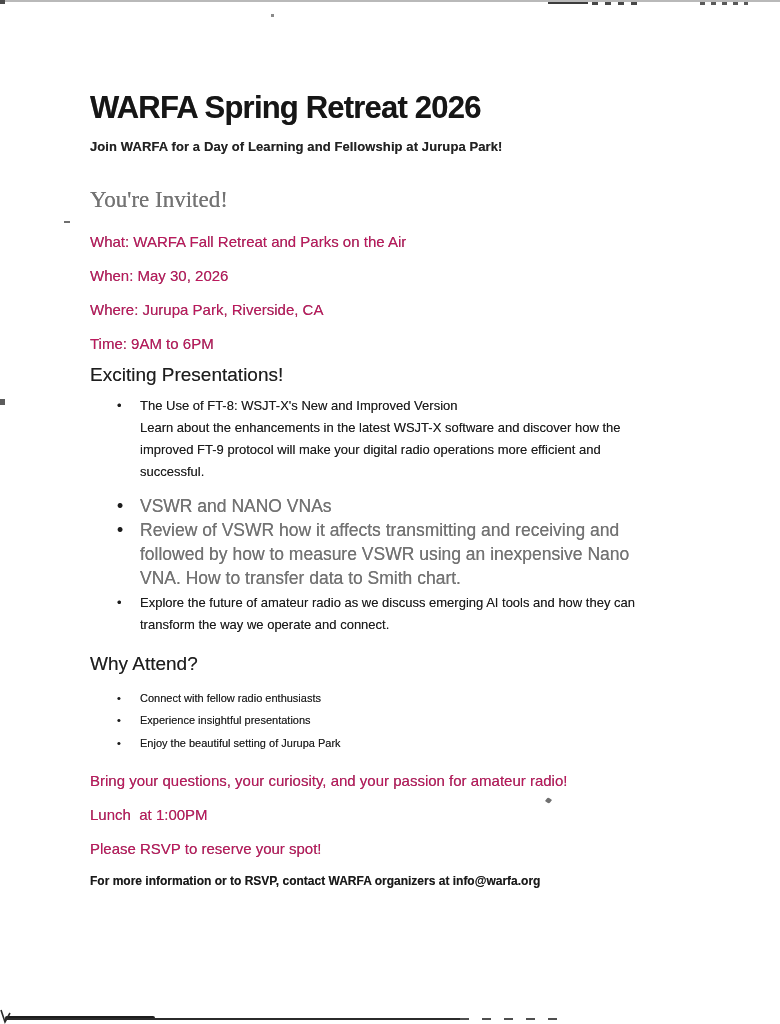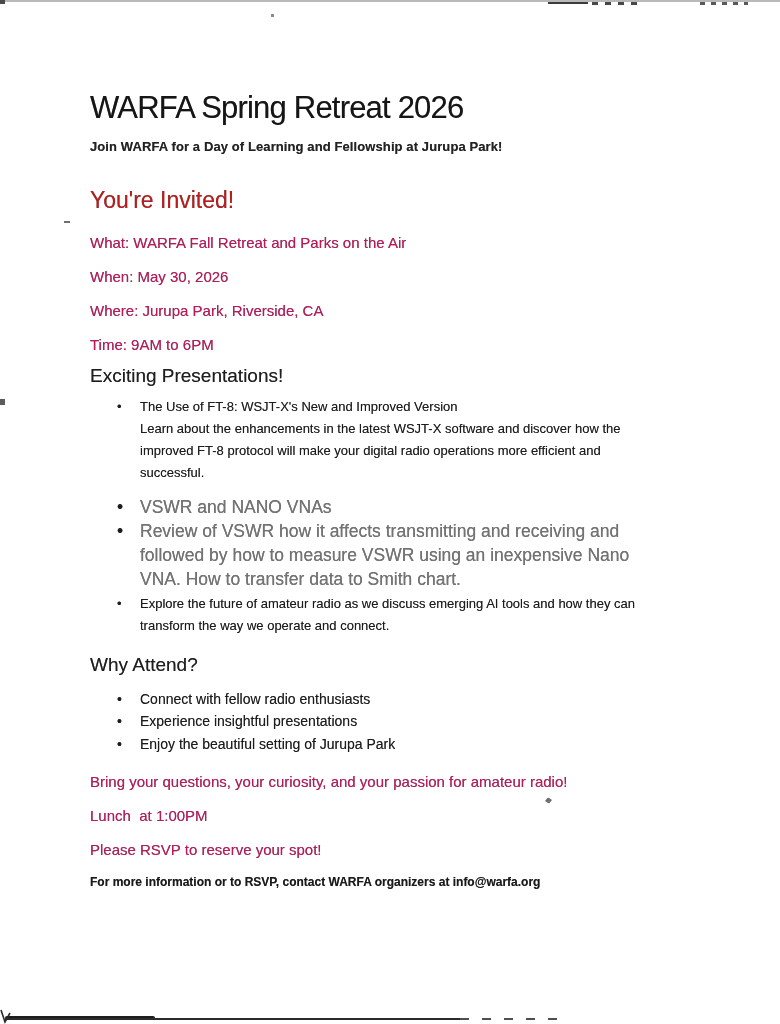--- a/index.html
+++ b/index.html
@@ -23,37 +23,38 @@
     width: 600px;
   }
   
   .content * {
     text-shadow: 0 0 0.4px rgba(20,20,20,0.55);
   }
   .doc-title {
     margin: 0;
     padding-top: 90px;
     font-size: 31px;
-    font-weight: 400;
+    font-weight: 700;
     letter-spacing: -0.8px;
     color: #161616;
     line-height: 1.15;
   }
   .doc-subtitle {
     margin: 13px 0 0 0;
     font-size: 13px;
     font-weight: 700;
     letter-spacing: 0.1px;
     color: #232323;
   }
   .h-invited {
     margin: 33px 0 0 0;
     font-size: 23px;
     font-weight: 400;
-    color: #b91c1c;
+    color: #737373;
+    font-family: Liberation Serif, serif;
   }
   .para {
     margin: 15px 0 0 0;
     font-size: 15px;
     line-height: 19px;
     white-space: pre-wrap;
     color: #be185d;
   }
   .para.first-detail { margin-top: 19px; }
   .h-section {
@@ -97,21 +98,21 @@
   }
   ul.bullets li.last-normal { margin-top: 2px; }
   ul.why-list {
     list-style: none;
     margin: 12px 0 0 0;
     padding: 0;
   }
   ul.why-list li {
     position: relative;
     padding-left: 50px;
-    font-size: 14px;
+    font-size: 11px;
     line-height: 22.5px;
   }
   ul.why-list li::before {
     content: "\2022";
     position: absolute;
     left: 27px;
     top: 0;
   }
   .closing { margin-top: 17px; }
   .footer-bold {
@@ -162,21 +163,21 @@
     <p class="para first-detail">What: WARFA Fall Retreat and Parks on the Air</p>
     <p class="para">When: May 30, 2026</p>
     <p class="para">Where: Jurupa Park, Riverside, CA</p>
     <p class="para">Time: 9AM to 6PM</p>
 
     <h3 class="h-section">Exciting Presentations!</h3>
 
     <ul class="bullets">
       <li class="normal">
         <span class="bullet-title">The Use of FT-8: WSJT-X's New and Improved Version</span>
-        <span class="bullet-body">Learn about the enhancements in the latest WSJT-X software and discover how the improved FT-8 protocol will make your digital radio operations more efficient and successful.</span>
+        <span class="bullet-body">Learn about the enhancements in the latest WSJT-X software and discover how the improved FT-9 protocol will make your digital radio operations more efficient and successful.</span>
       </li>
       <li class="large">
         <span class="bullet-title">VSWR and NANO VNAs</span>
       </li>
       <li class="large">
         <span class="bullet-title">Review of VSWR how it affects transmitting and receiving and followed by how to measure VSWR using an inexpensive Nano VNA. How to transfer data to Smith chart.</span>
       </li>
       <li class="normal last-normal">
         <span class="bullet-title">Explore the future of amateur radio as we discuss emerging AI tools and how they can transform the way we operate and connect.</span>
       </li>

